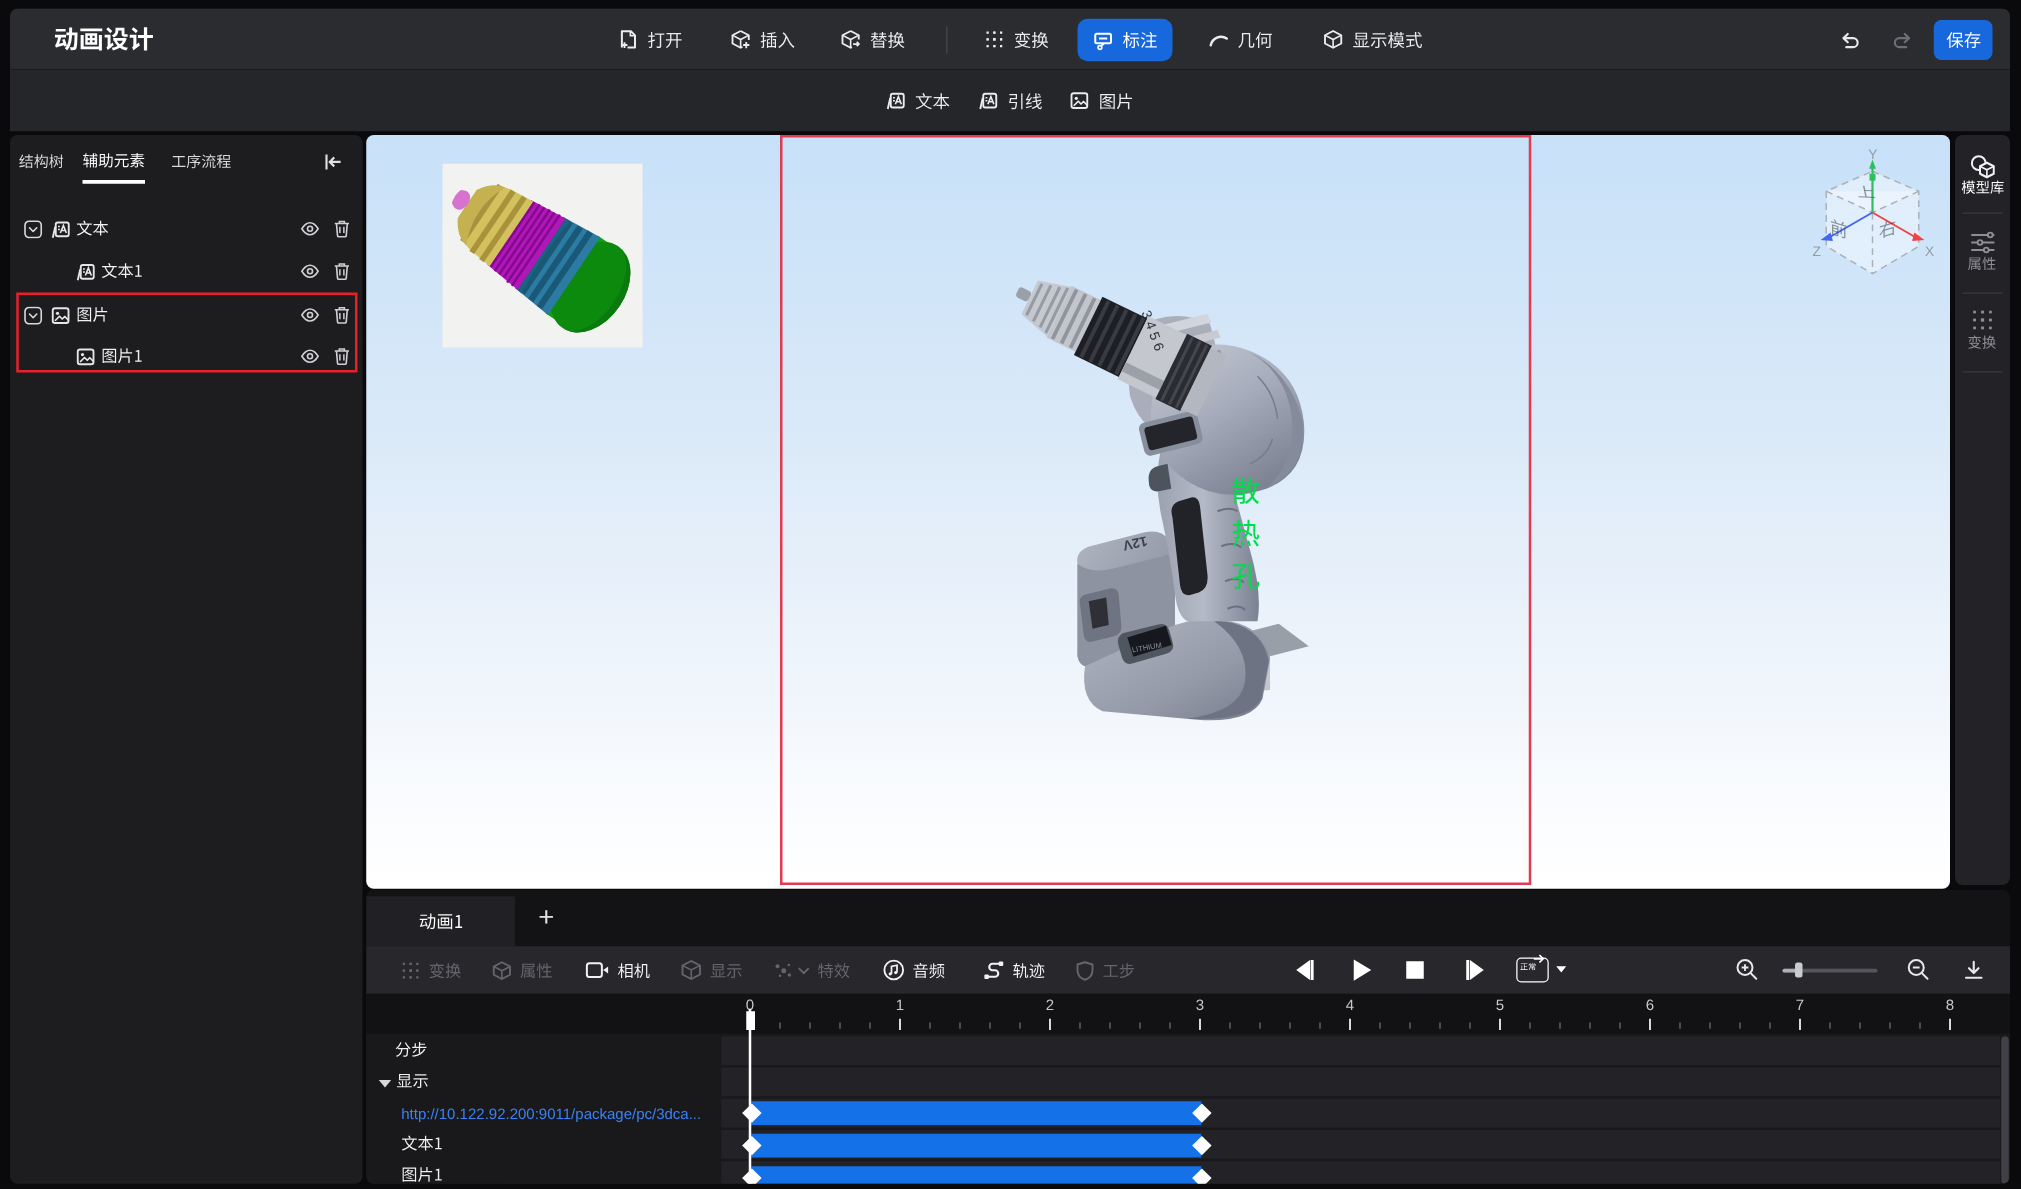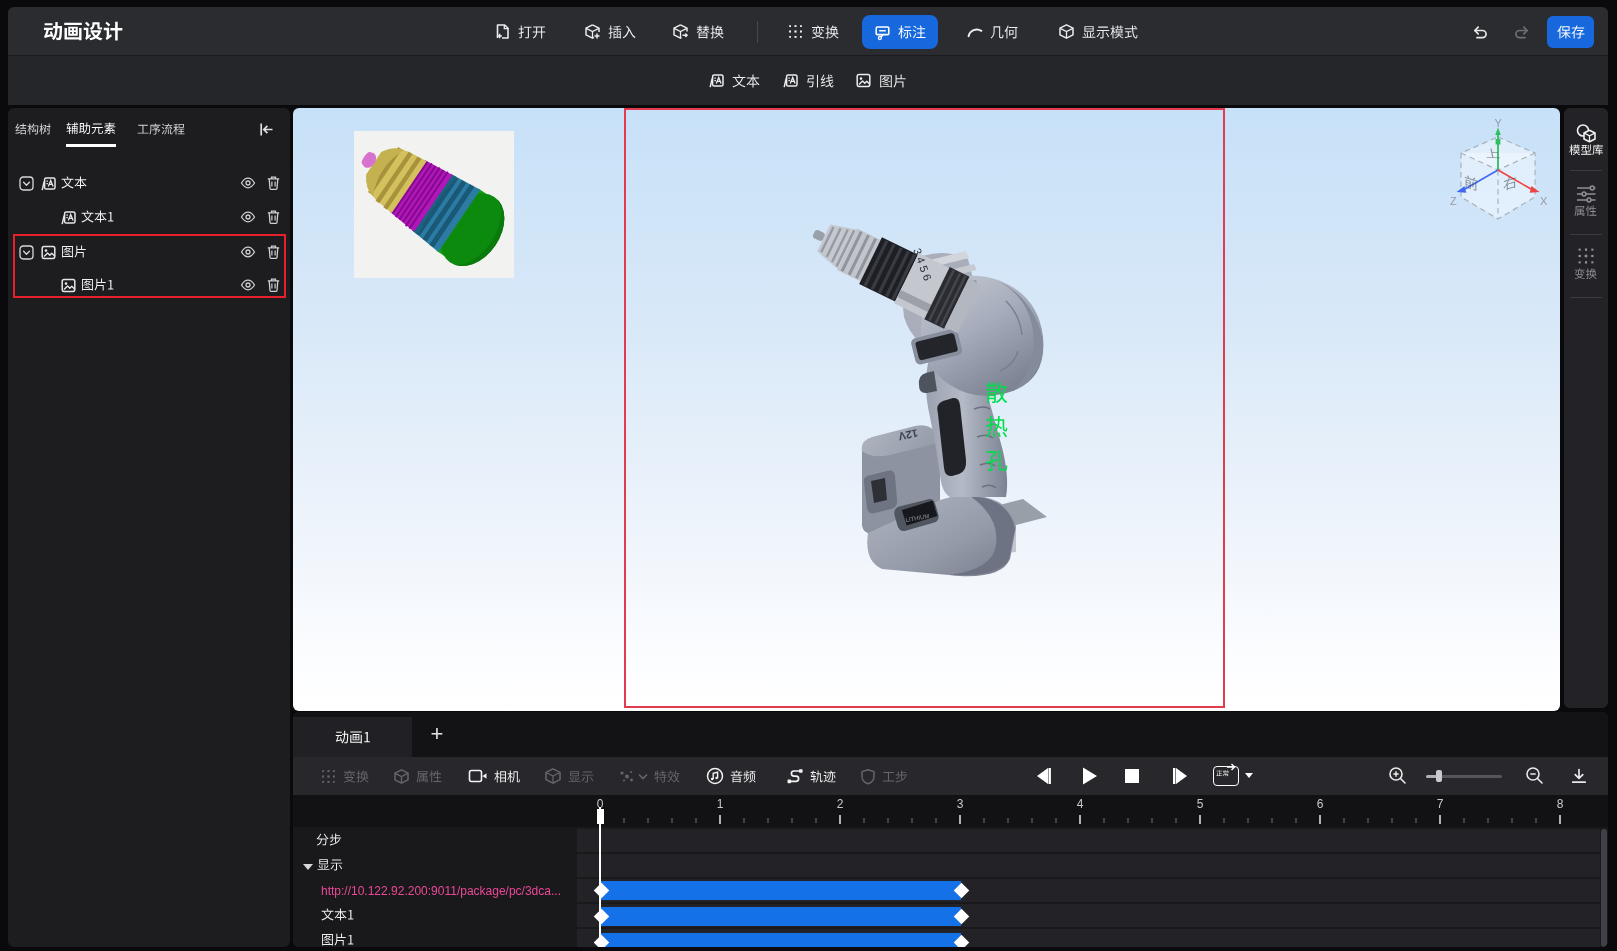--- a/index.html
+++ b/index.html
@@ -808,21 +808,21 @@
     </div>
     <svg class="abs" style="left:10px;top:151px" width="10" height="8" viewBox="0 0 10 8">
       <path d="M0 1 L10 1 L5 7 Z" fill="#d8d8da"></path>
     </svg>
     <div class="abs" style="left:24px;top:146px">
       <svg width="26.0" height="13" viewBox="0 0 2000 1000" fill="#f0f0f2">
         <use href="#q15" x="0"></use>
         <use href="#q16" x="1000"></use>
       </svg>
     </div>
-    <div class="abs" style="left:28px;top:172px;width:252px;overflow:hidden;white-space:nowrap;color:#ec4899;font-size:12px;font-family:'Liberation Sans'">http://10.122.92.200:9011/package/pc/3dca...</div>
+    <div class="abs" style="left:28px;top:172px;width:252px;overflow:hidden;white-space:nowrap;color:#3b82f6;font-size:12px;font-family:'Liberation Sans'">http://10.122.92.200:9011/package/pc/3dca...</div>
     <div class="abs" style="left:28px;top:196px">
       <svg width="33.2" height="13" viewBox="0 0 2555 1000" fill="#f0f0f2">
         <use href="#q21" x="0"></use>
         <use href="#q22" x="1000"></use>
         <use href="#q38" x="2000"></use>
       </svg>
     </div>
     <div class="abs" style="left:28px;top:221px">
       <svg width="33.2" height="13" viewBox="0 0 2555 1000" fill="#f0f0f2">
         <use href="#q25" x="0"></use>

